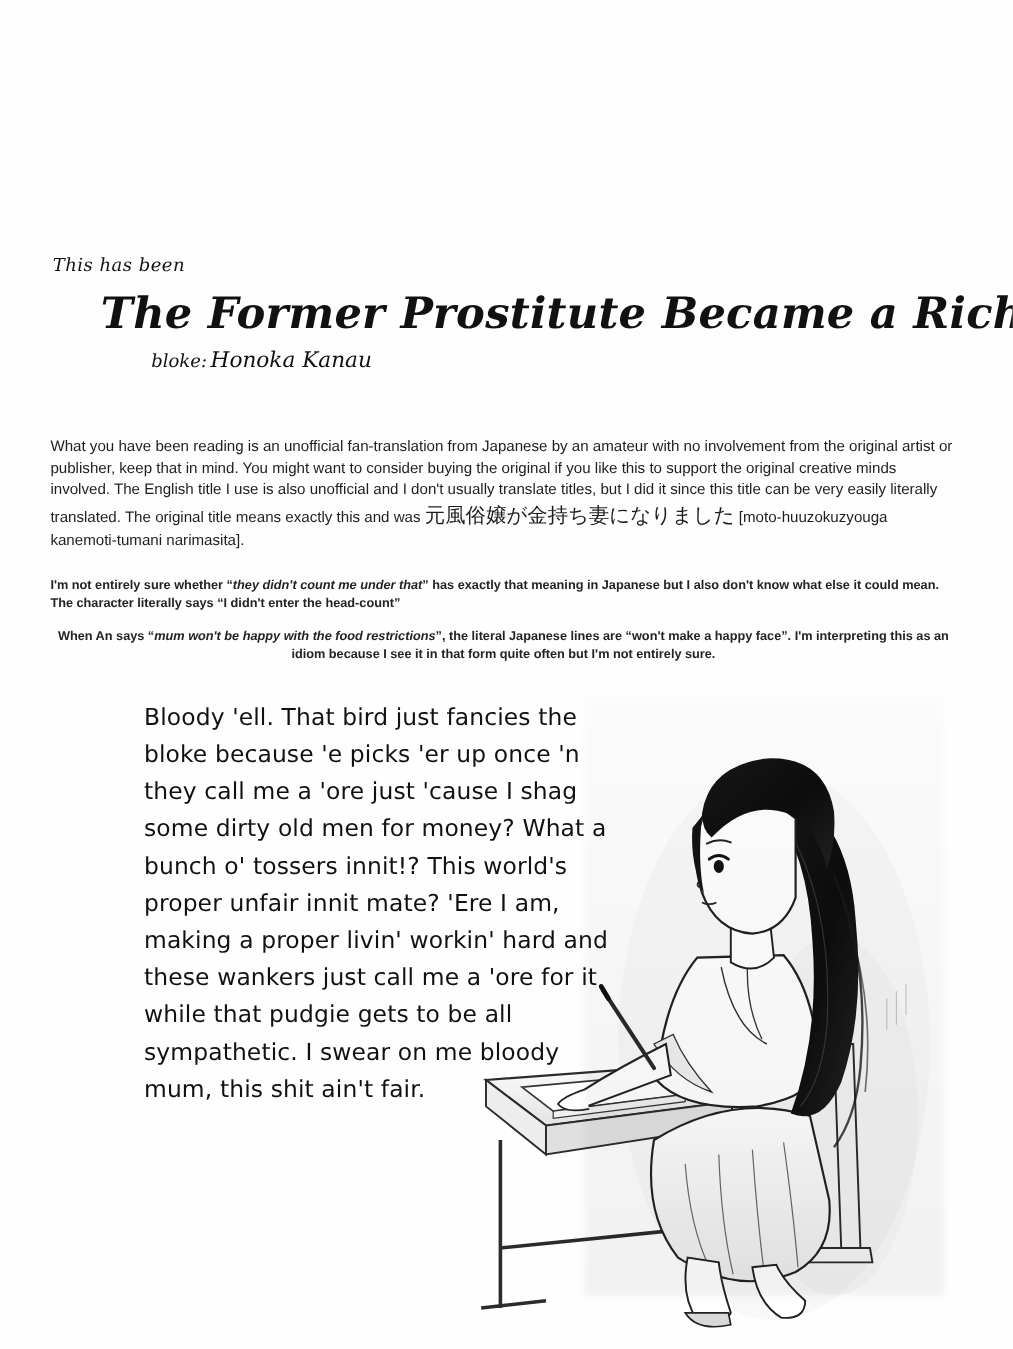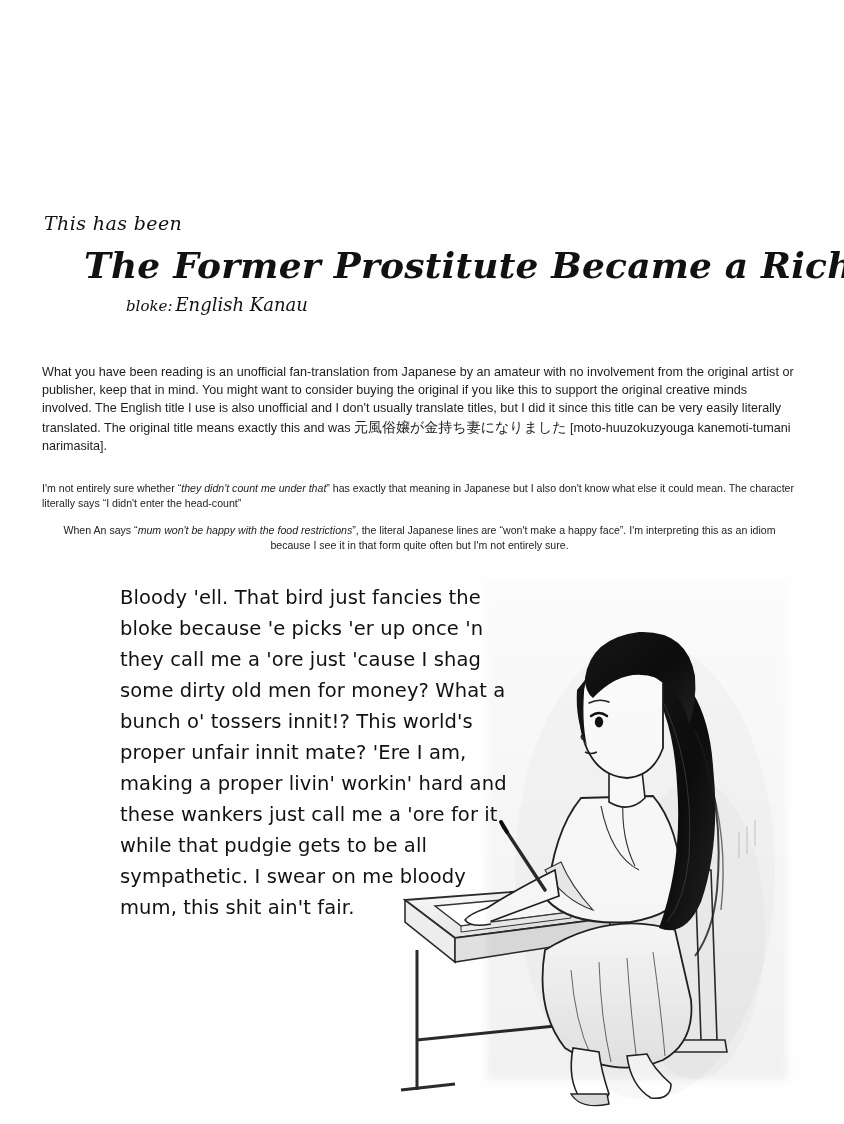--- a/index.html
+++ b/index.html
@@ -28,21 +28,21 @@
     left: 42px;
     top: 212px;
     width: 760px;
   }
   .script-font {
     font-family: "DejaVu Serif", "Liberation Serif", serif;
     font-style: italic;
     color: #111;
   }
   .this-has-been {
-    font-size: 19px;
+    font-size: 15px;
     letter-spacing: 0.4px;
     margin-left: 2px;
   }
   .title-line {
     margin-top: 10px;
     margin-left: 42px;
     white-space: nowrap;
   }
   .work-title {
     font-size: 36px;
@@ -78,30 +78,31 @@
     left: 42px;
     top: 364px;
     width: 755px;
     font-size: 12.6px;
     line-height: 1.42;
     color: #1d1d1d;
     text-align: left;
   }
   .note-main .jp {
     font-family: Liberation Sans, sans-serif;
-    font-size: 14px;
+    font-size: 17px;
   }
 
   .note-small {
     position: absolute;
     left: 42px;
     width: 755px;
     font-size: 10.6px;
     line-height: 1.45;
     color: #232323;
+    font-weight: bold;
   }
   .note-small.n1 { top: 481px; }
   .note-small.n2 { top: 523px; text-align: center; }
   .note-small i { font-style: italic; }
 
   
   .panel {
     position: absolute;
     left: 95px;
     top: 570px;
@@ -144,21 +145,21 @@
 <body>
 
 <div class="page">
 
   <div class="credits">
     <div class="script-font this-has-been">This has been</div>
     <div class="title-line">
       <span class="script-font work-title">The Former Prostitute Became a Rich Wife</span><span class="script-font chapter">ch. 37</span>
     </div>
     <div class="byline">
-      <span class="script-font role">bloke:</span><span class="script-font person">English Kanau</span>
+      <span class="script-font role">bloke:</span><span class="script-font person">Honoka Kanau</span>
     </div>
   </div>
 
   <div class="note-main">
     <span>What you have been reading is an unofficial fan-translation from Japanese by an amateur with no involvement from the original artist or publisher, keep that in mind. You might want to consider buying the original if you like this to support the original creative minds involved. The English title I use is also unofficial and I don't usually translate titles, but I did it since this title can be very easily literally translated. The original title means exactly this and was </span><span class="jp">元風俗嬢が金持ち妻になりました</span><span> [moto-huuzokuzyouga kanemoti-tumani narimasita].</span>
   </div>
 
   <div class="note-small n1">
     <span>I'm not entirely sure whether “</span><i>they didn't count me under that</i><span>” has exactly that meaning in Japanese but I also don't know what else it could mean. The character literally says  “I didn't enter the head-count”</span>
   </div>

